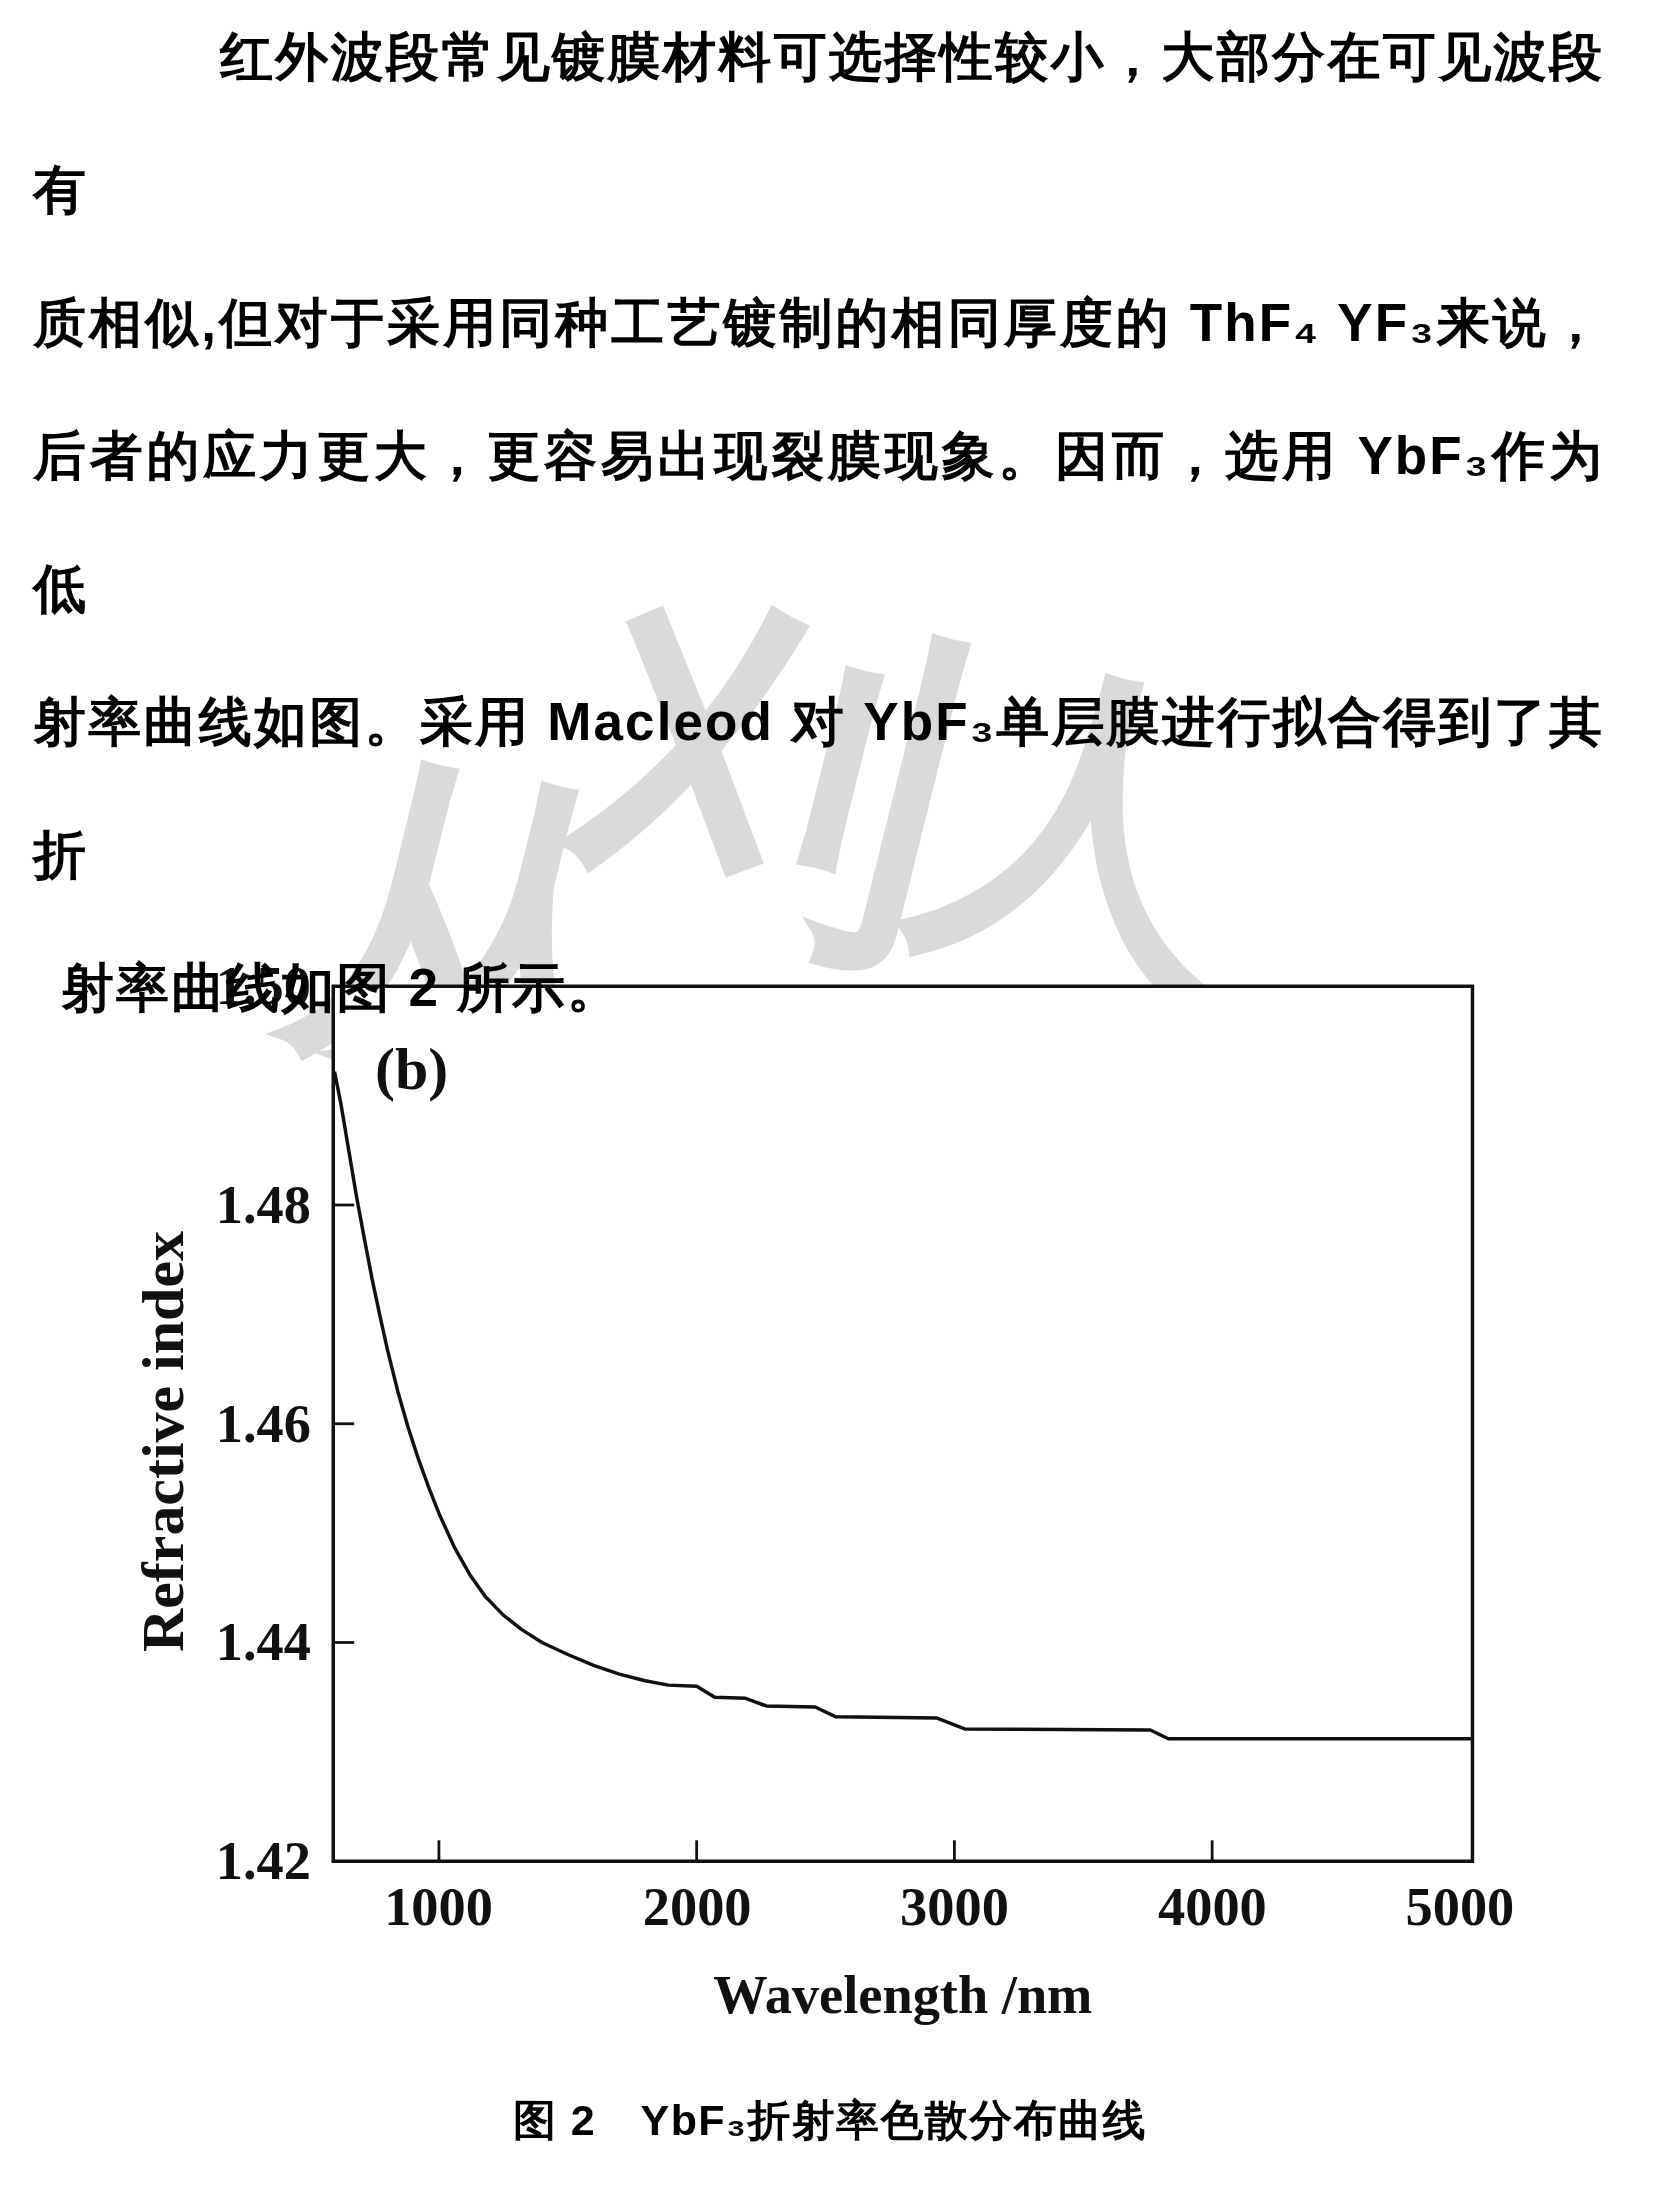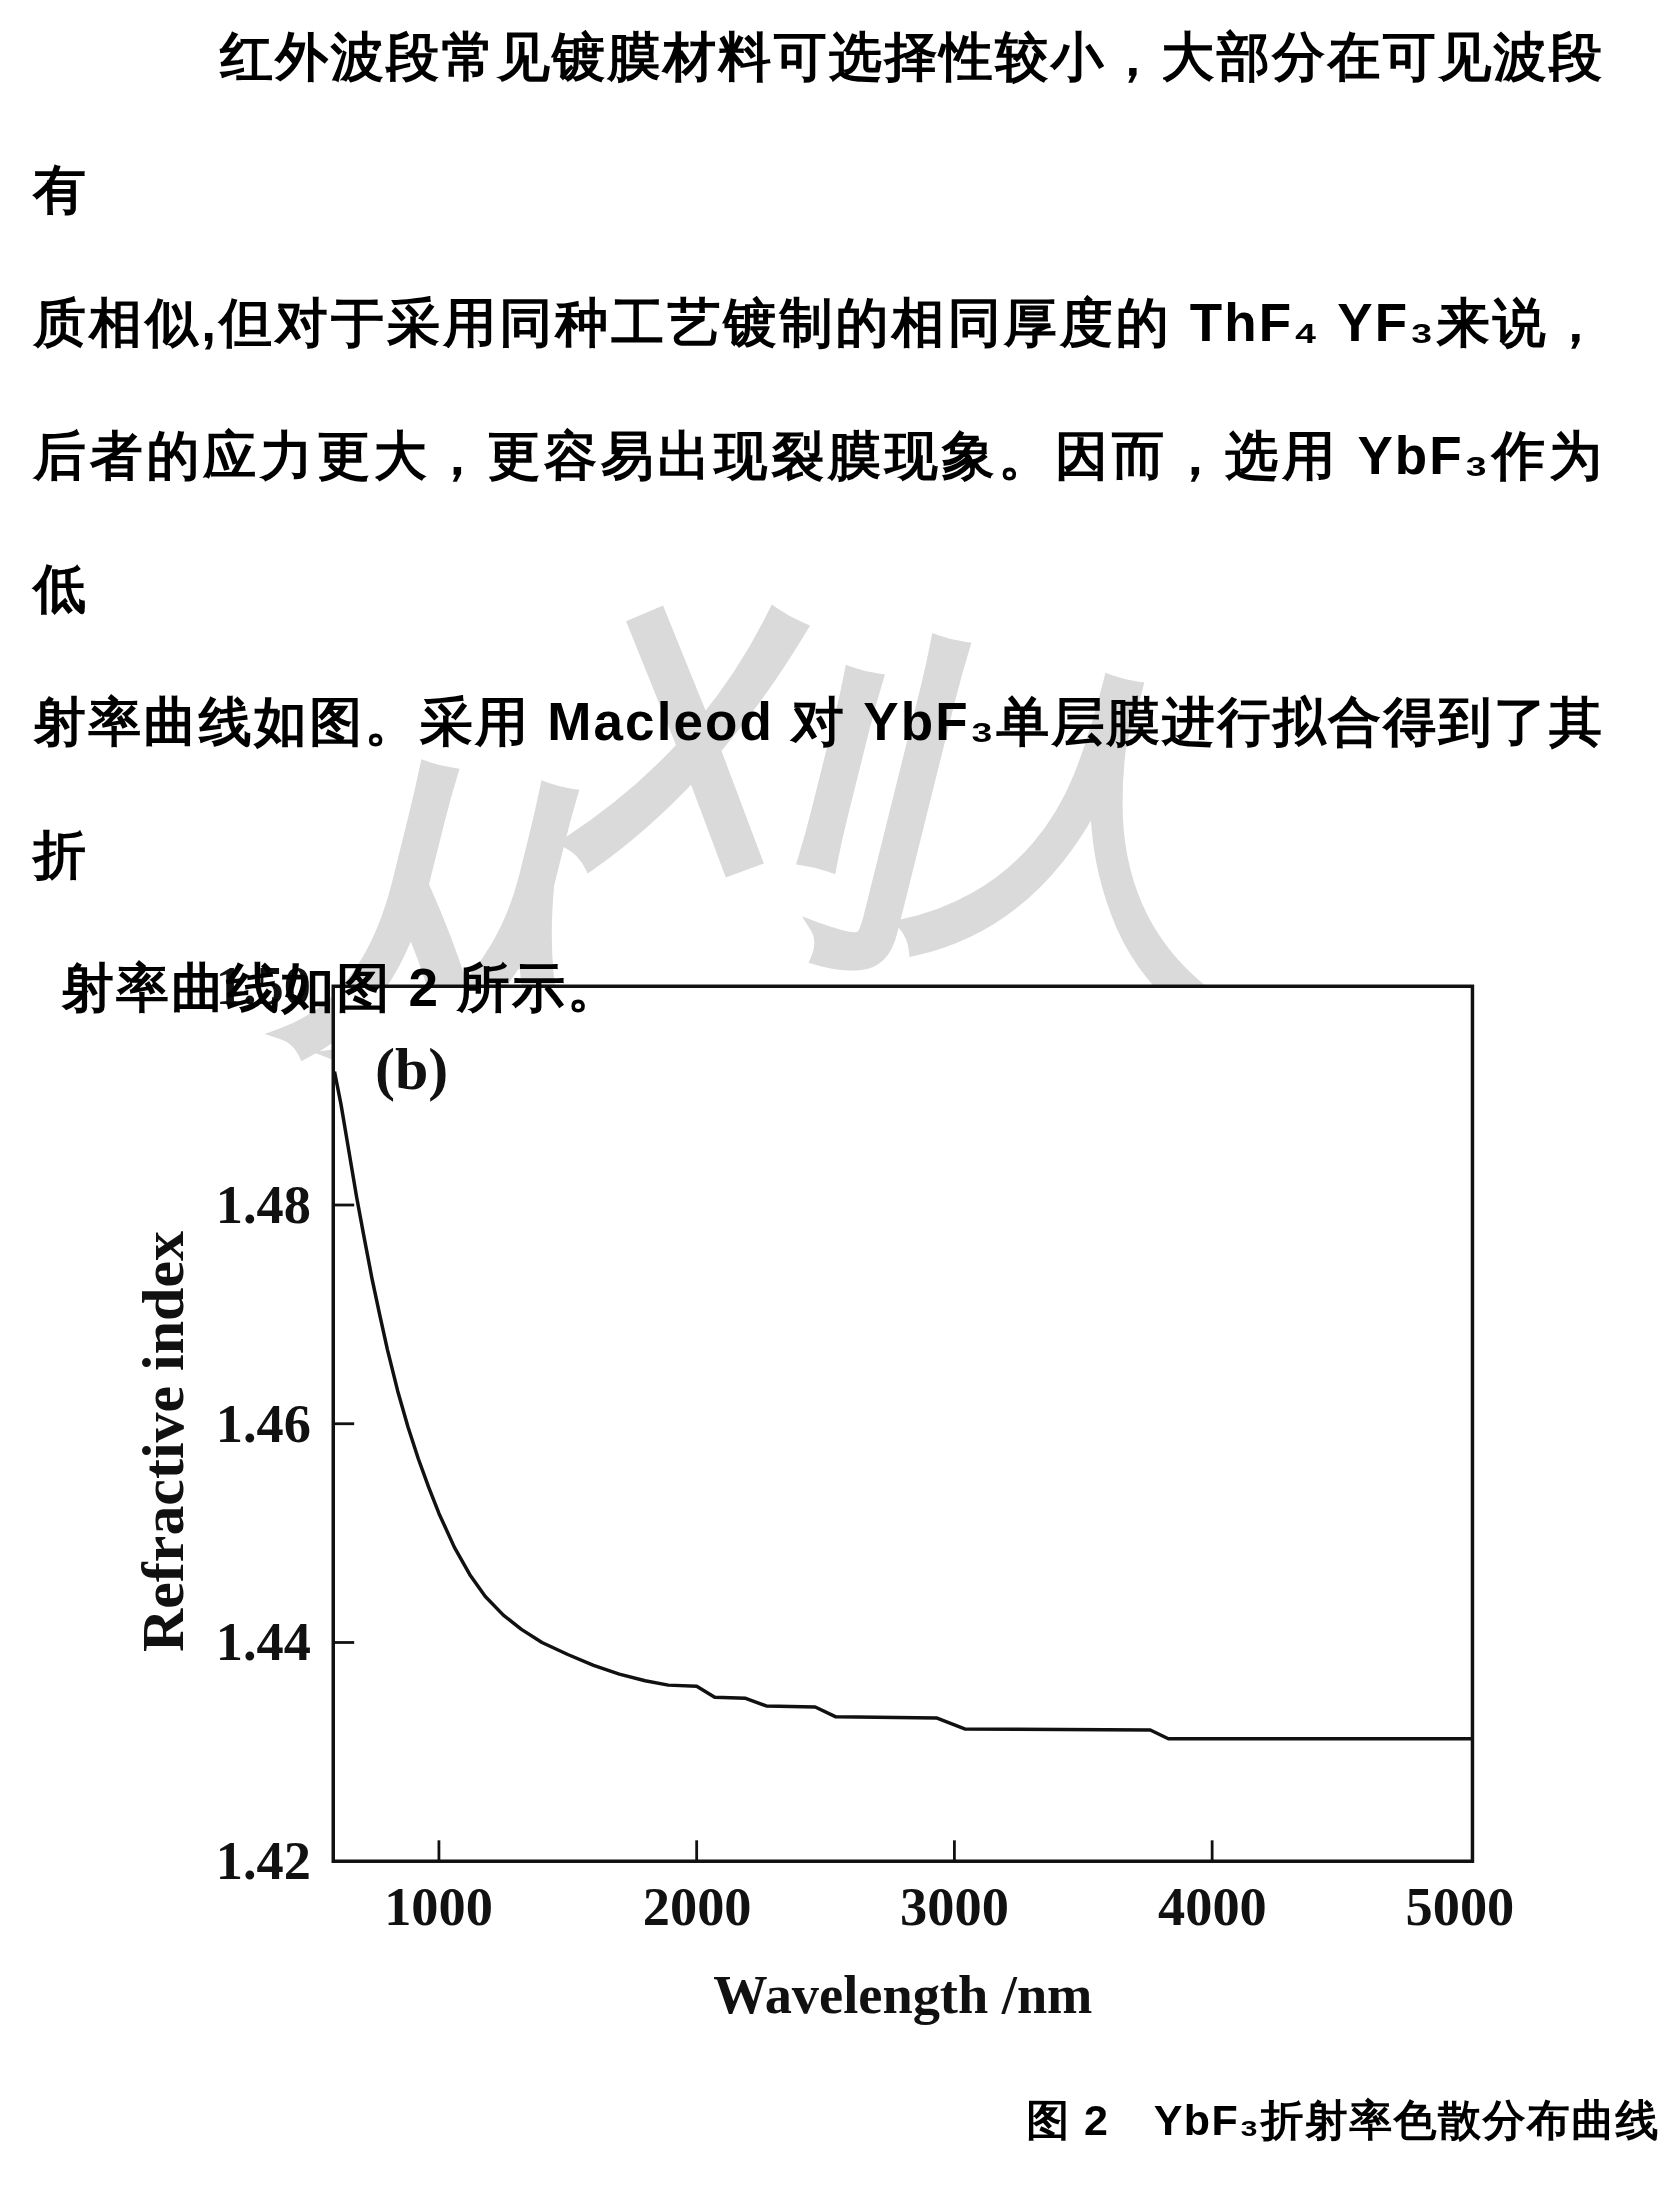--- a/index.html
+++ b/index.html
@@ -34,21 +34,21 @@
   .pline.first{text-indent:187px;}
   .pline.last{text-align-last:left;margin-left:28px;}
   
   .figure-svg{position:absolute;left:0;top:927px;z-index:1;}
   .axis-text{
     font-family:"Liberation Serif","DejaVu Serif",serif;
     font-weight:700;fill:#111111;
   }
   .caption{
     position:absolute;left:0;right:0;top:2092px;z-index:2;
-    text-align:right;font-size:43px;font-weight:600;letter-spacing:1.4px;color:#000;
+    text-align:center;font-size:43px;font-weight:600;letter-spacing:1.4px;color:#000;
   }
 </style>
 </head>
 <body>
 
 <div class="page">
 
   <div class="watermark">
     <span class="wm wm1">从</span>
     <span class="wm wm2">刈</span>

